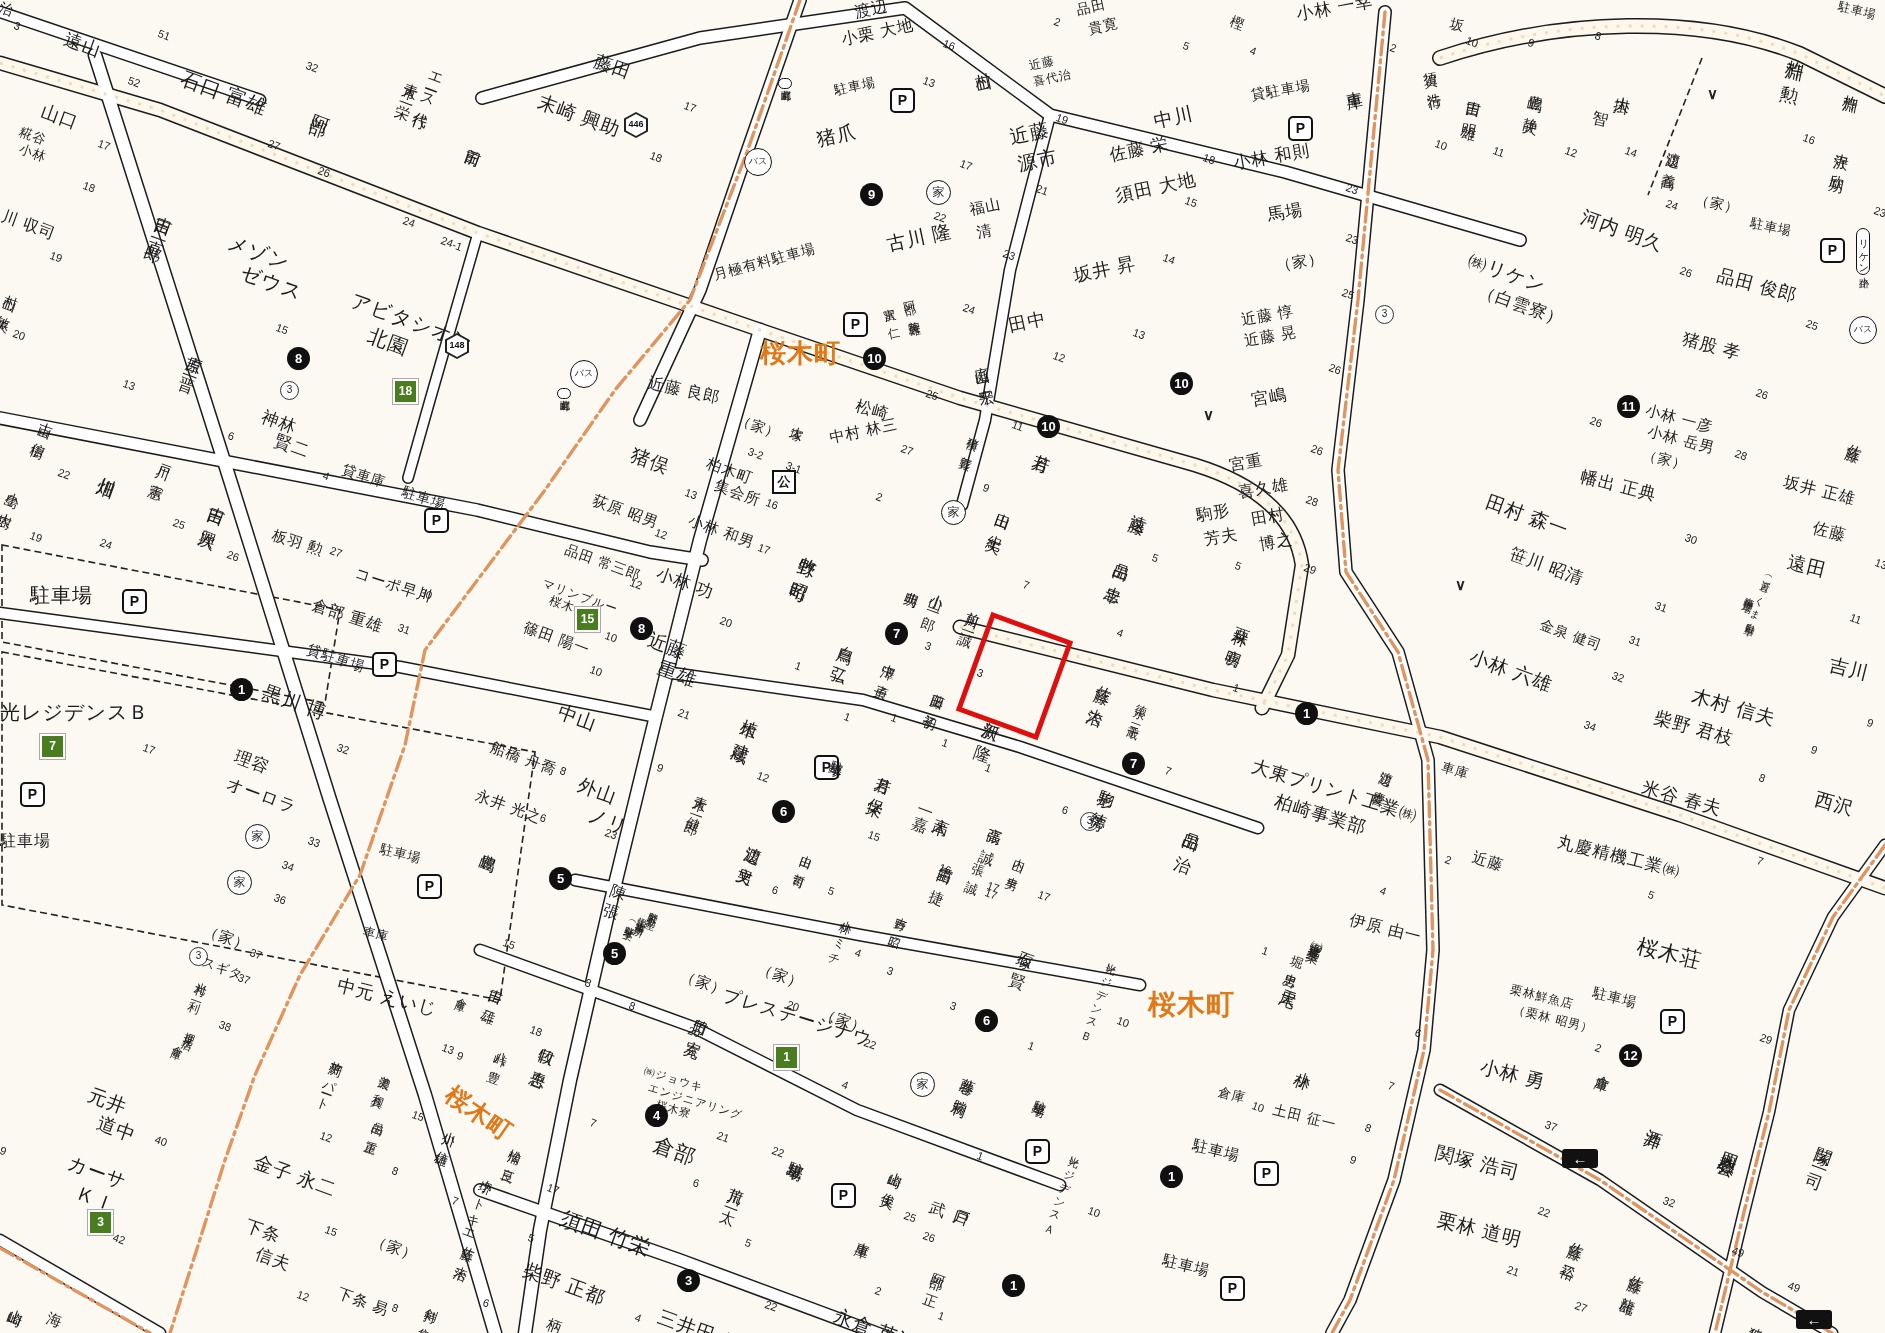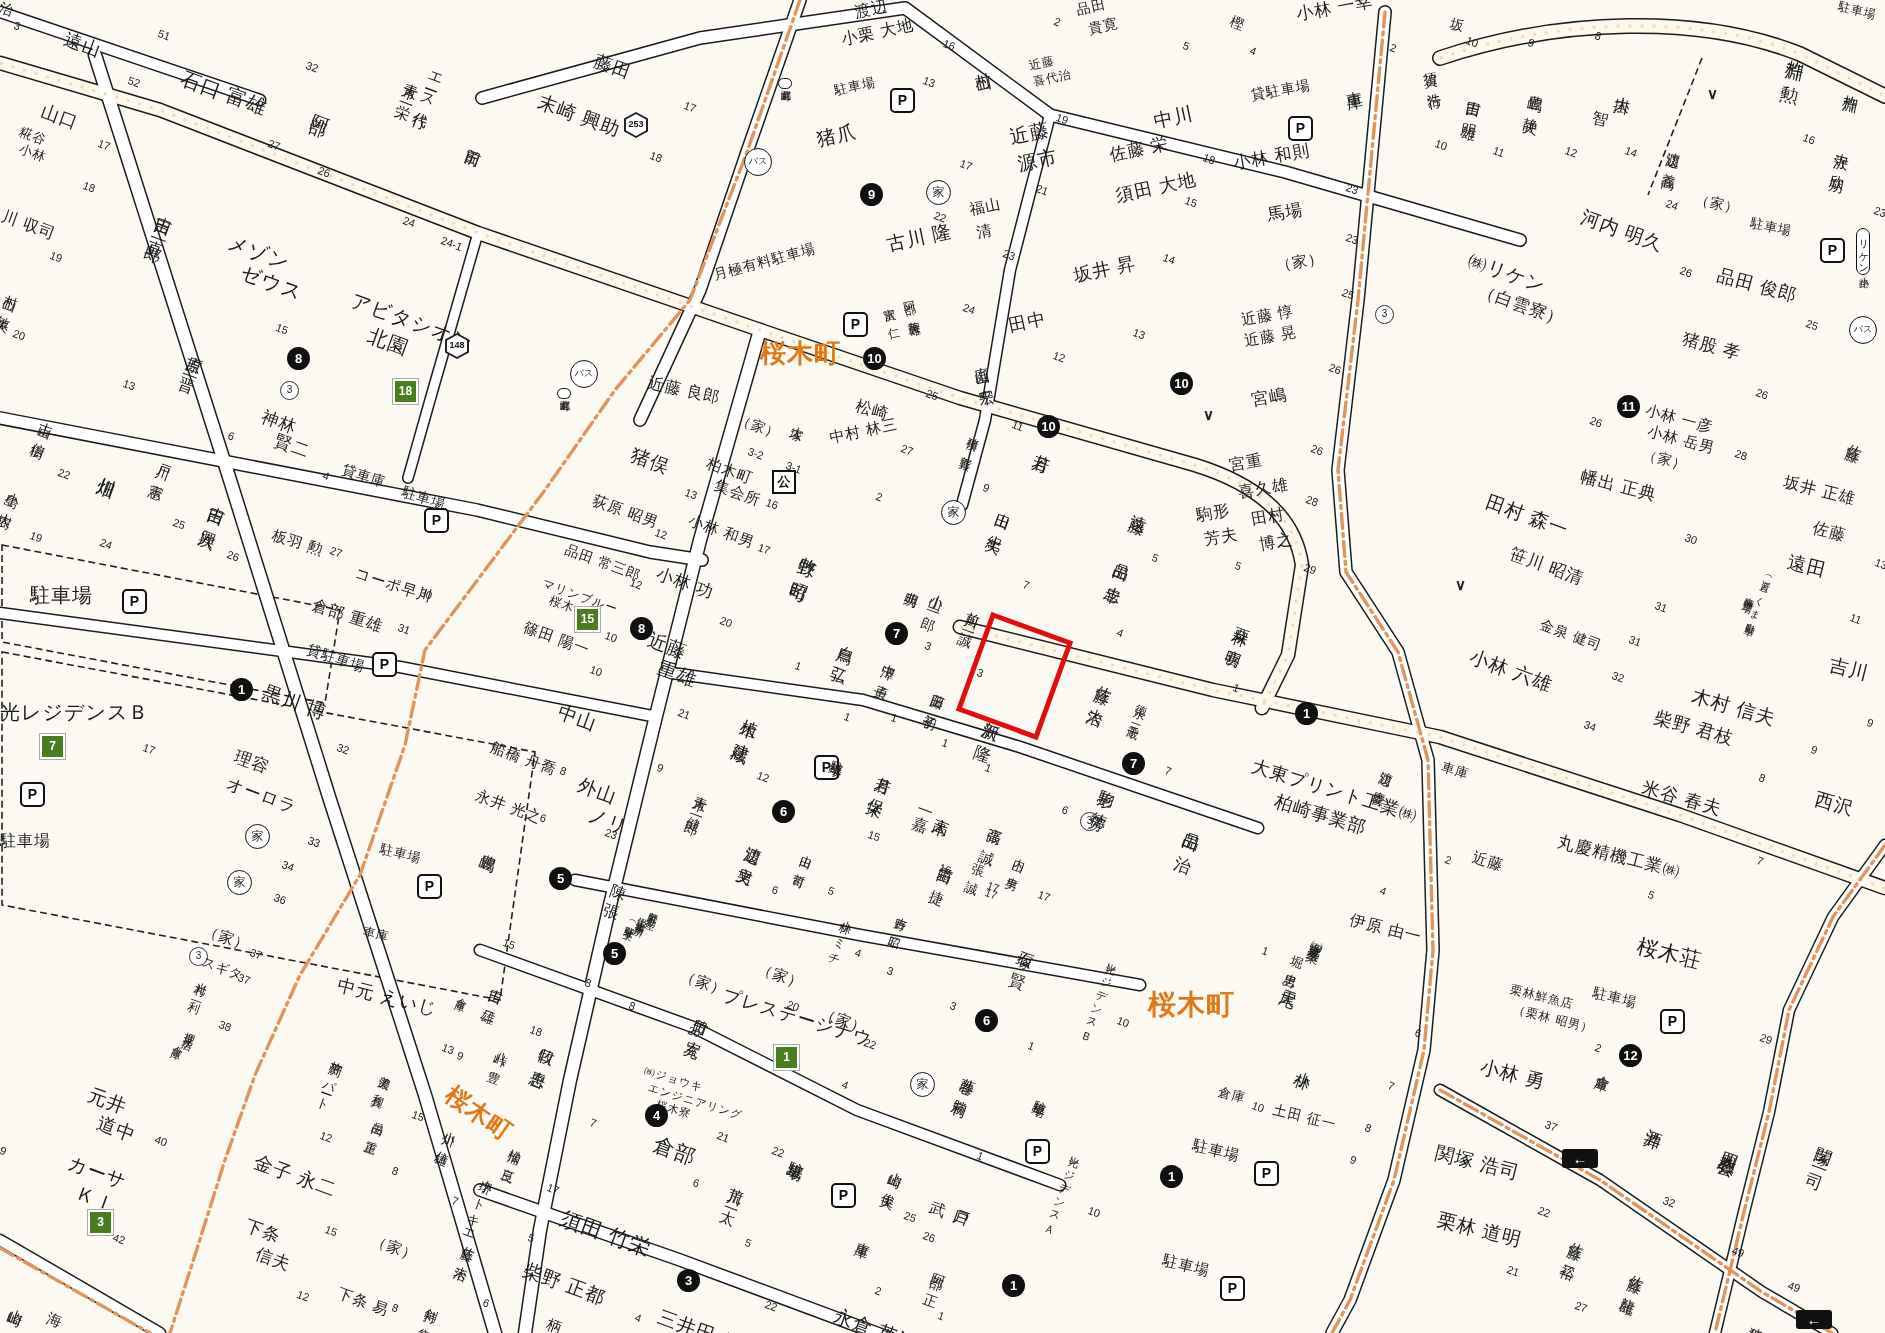--- a/index.html
+++ b/index.html
@@ -141,21 +141,21 @@
       <div class="it lbl orange" style="left: 760px; top: 340px; font-size: 26px;">桜木町</div>
       <div class="it lbl vert" style="left: 900px; top: 293px; transform: rotate(-12deg); font-size: 12px;">阿部 美智雄</div>
       <div class="it lbl vert" style="left: 880px; top: 300px; transform: rotate(-12deg); font-size: 12px;">富沢 仁</div>
       <div class="it num" style="left: 928px; top: 388px; transform: rotate(20deg);">25</div>
       <div class="it lbl" style="left: 650px; top: 375px; transform: rotate(12deg); font-size: 16px;">近藤 良郎</div>
       <div class="it lbl" style="left: 858px; top: 398px; transform: rotate(15deg); font-size: 16px;">松崎</div>
       <div class="it num" style="left: 903px; top: 443px; transform: rotate(20deg);">27</div>
       <div class="it oval" style="left: 778px; top: 78px;">北園町</div>
       <div class="it bus" style="left: 744px; top: 148px;">バス</div>
       <div class="it shield" style="left: 624px; top: 112px;">
-        <span>253</span>
+        <span>446</span>
       </div>
       <div class="it shield" style="left: 445px; top: 333px;">
         <span>148</span>
       </div>
       <div class="it lbl" style="left: 1075px; top: 3px; transform: rotate(-12deg); font-size: 14px;">品田</div>
       <div class="it lbl" style="left: 1087px; top: 22px; transform: rotate(-12deg); font-size: 14px;">貴寛</div>
       <div class="it num" style="left: 1056px; top: 16px; transform: rotate(20deg);">2</div>
       <div class="it lbl vert" style="left: 970px; top: 62px; transform: rotate(-12deg); font-size: 16px;">村山</div>
       <div class="it lbl" style="left: 1028px; top: 60px; transform: rotate(-12deg); font-size: 12px;">近藤</div>
       <div class="it lbl" style="left: 1032px; top: 76px; transform: rotate(-12deg); font-size: 12px;">喜代治</div>

